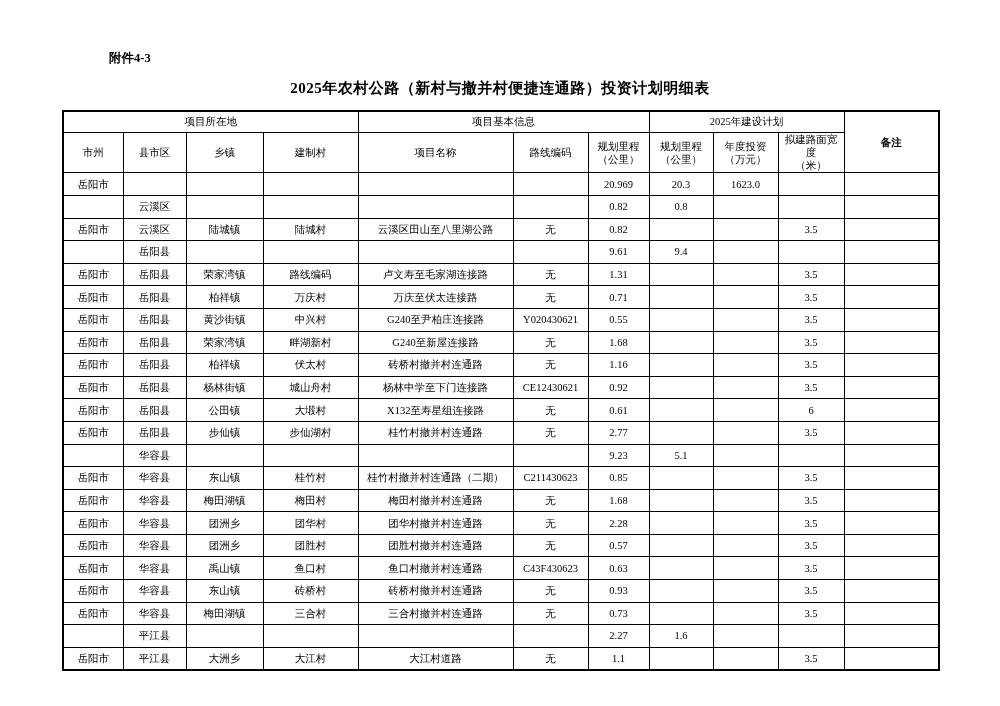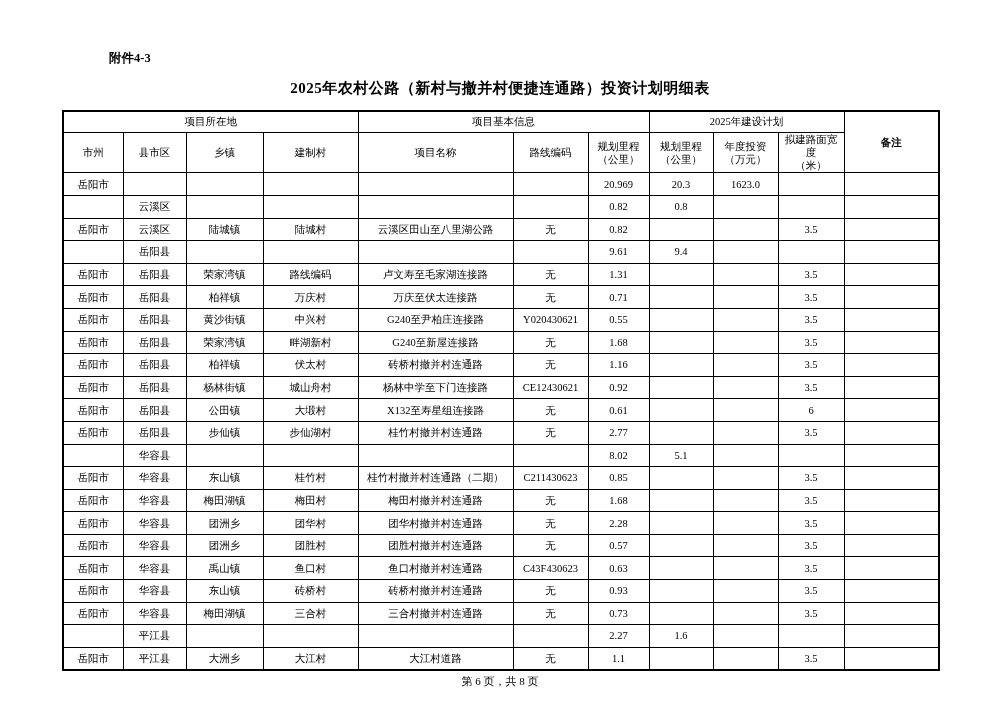--- a/index.html
+++ b/index.html
@@ -254,21 +254,21 @@
           <td>3.5</td>
           <td></td>
         </tr>
         <tr>
           <td></td>
           <td class="bold">华容县</td>
           <td></td>
           <td></td>
           <td></td>
           <td></td>
-          <td>8.02</td>
+          <td>9.23</td>
           <td>5.1</td>
           <td></td>
           <td></td>
           <td></td>
         </tr>
         <tr>
           <td>岳阳市</td>
           <td>华容县</td>
           <td>东山镇</td>
           <td>桂竹村</td>
@@ -380,15 +380,14 @@
           <td>无</td>
           <td>1.1</td>
           <td></td>
           <td></td>
           <td>3.5</td>
           <td></td>
         </tr>
       </tbody>
   </table>
 
-  <div class="page-footer">第 6 页，共 8 页</div>
 
 </div>
 
 </body></html>

